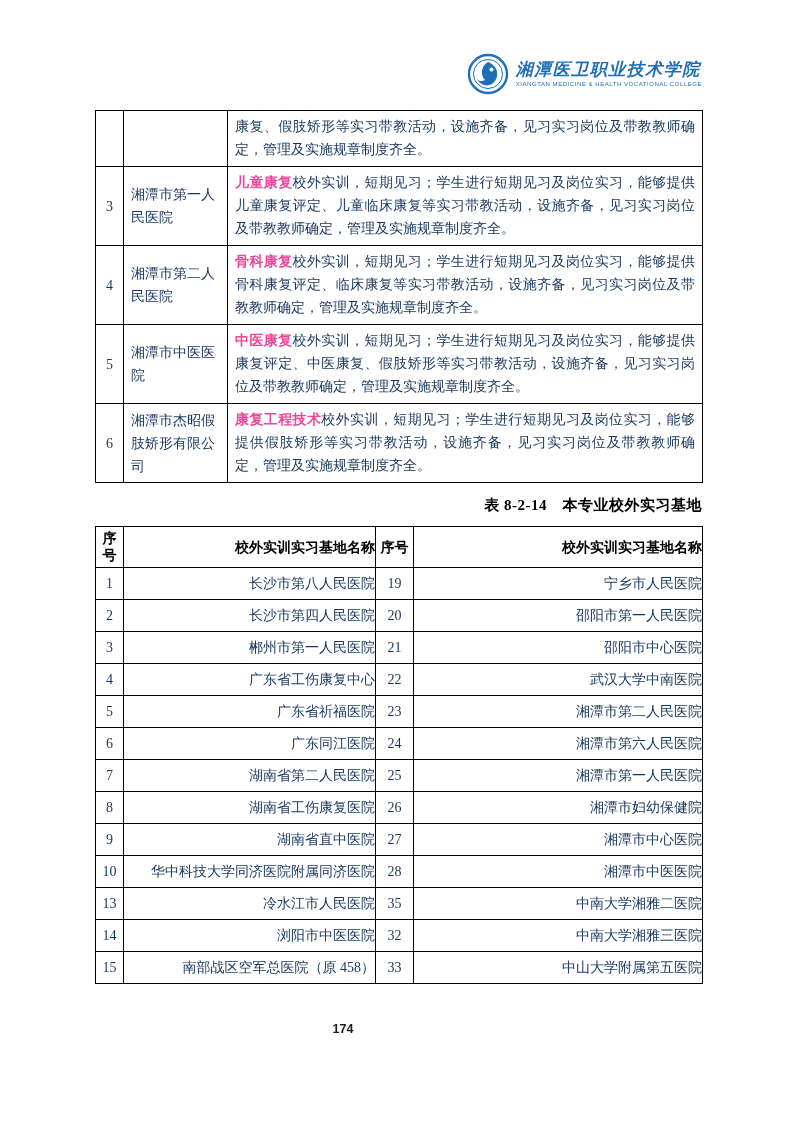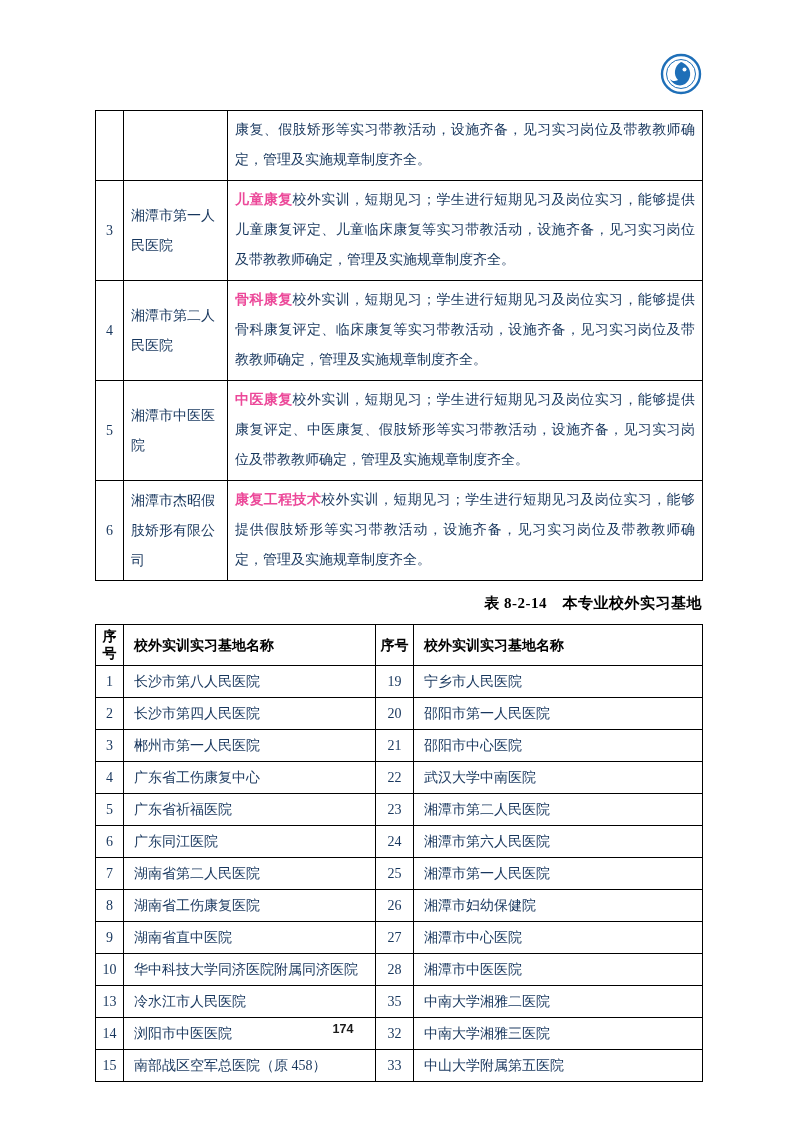--- a/index.html
+++ b/index.html
@@ -29,21 +29,21 @@
     line-height:9px; white-space:nowrap;
     font-family:"Liberation Sans","DejaVu Sans",sans-serif;
   }
   
   .content { position:absolute; top:110px; left:95px; width:607px; }
   table { border-collapse:collapse; width:607px; table-layout:fixed; }
   td,th { border:1px solid #000; }
 
   
   .t1 td {
-    font-size:14px; color:#17365d; line-height:30px; vertical-align:middle;
+    font-size:14px; color:#17365d; line-height:23px; vertical-align:middle;
   }
   .t1 .cell-no   { text-align:center; padding:3px 1px; }
   .t1 .cell-name { text-align:left; padding:4px 7px; }
   .t1 .cell-desc { text-align:justify; padding:4px 7px 5px; }
   .t1 .cell-desc b { font-weight:bold; color:#ec4899; }
 
   
   .tbl-caption {
     margin:13px 0 11px; text-align:right;
     font-size:15px; font-weight:bold; color:#000; letter-spacing:0.5px;
@@ -52,21 +52,21 @@
   
   .t2 th {
     font-size:14px; font-weight:bold; color:#000;
     height:41px; padding:2px; text-align:center; vertical-align:middle;
     line-height:17px; word-break:break-all;
   }
   .t2 td {
     font-size:14px; color:#17365d; height:32px; vertical-align:middle;
   }
   .t2 .cell-no   { text-align:center; padding:2px 1px; word-break:break-all; }
-  .t2 .cell-name { text-align:left; padding:2px 6px 2px 10px; }
+  .t2 .cell-name { text-align:right; padding:2px 0 2px 10px; }
 
   
   .page-number {
     position:absolute; top:1022px; left:0; width:686px;
     text-align:center; font-size:12.5px; color:#1a1a1a; font-weight:bold;
     font-family:"Liberation Sans","DejaVu Sans",sans-serif;
   }
 </style>
 </head>
 <body>
@@ -74,20 +74,24 @@
 <div class="page">
 
   <div class="logo-block">
     <span class="logo-mark">
       <svg width="42" height="42" viewBox="0 0 42 42" aria-hidden="true">
         <circle cx="21" cy="21" r="19" fill="none" stroke="#1e6fb8" stroke-width="2.4"></circle>
         <circle cx="21" cy="21" r="14.5" fill="none" stroke="#1e6fb8" stroke-width="1"></circle>
         <path d="M21 9 C14 13 13 22 18 27 C14 29 12 28 10 26 C13 32 20 34 25 31 C31 27 32 18 27 13 C25 11 23 9.5 21 9 Z" fill="#1e6fb8"></path>
         <circle cx="24.5" cy="16.5" r="2" fill="#ffffff"></circle>
       </svg>
+    </span>
+    <span class="logo-text">
+      <span class="logo-cn">湘潭医卫职业技术学院</span>
+      <span class="logo-en">XIANGTAN MEDICINE &amp; HEALTH VOCATIONAL COLLEGE</span>
     </span>
   </div>
 
   <div class="content">
 
     <table class="t1">
       <colgroup>
           <col style="width:28px">
           <col style="width:104px">
           <col style="width:475px">

